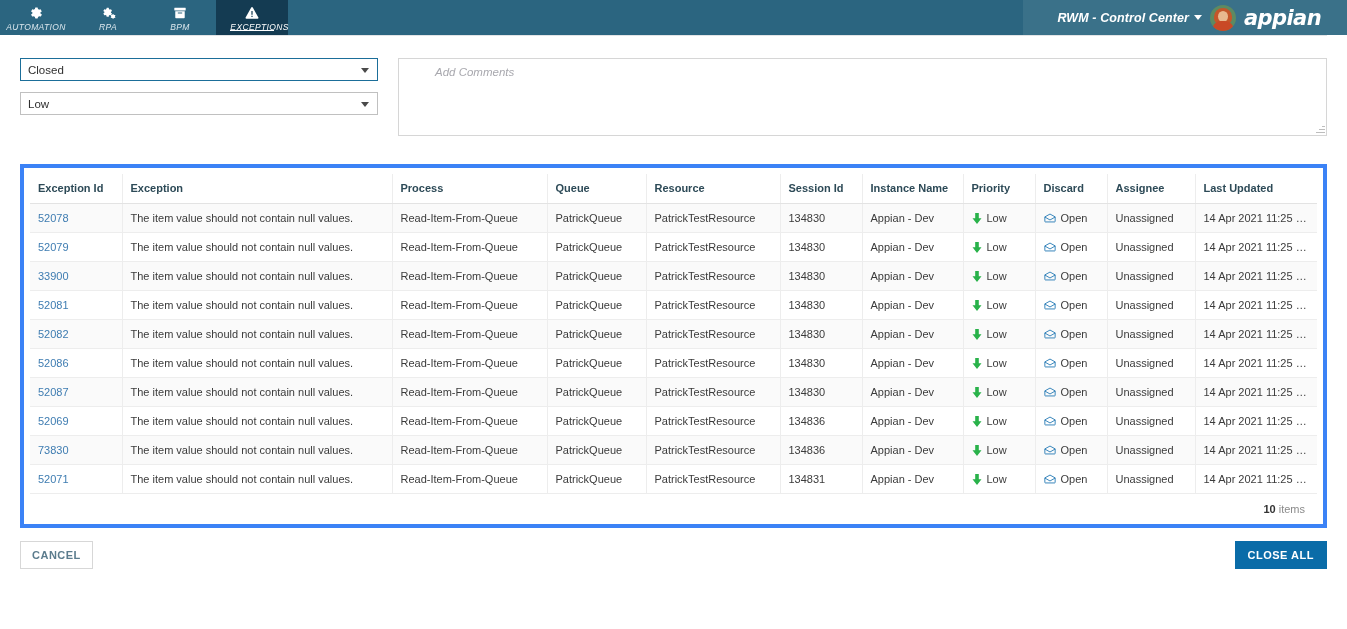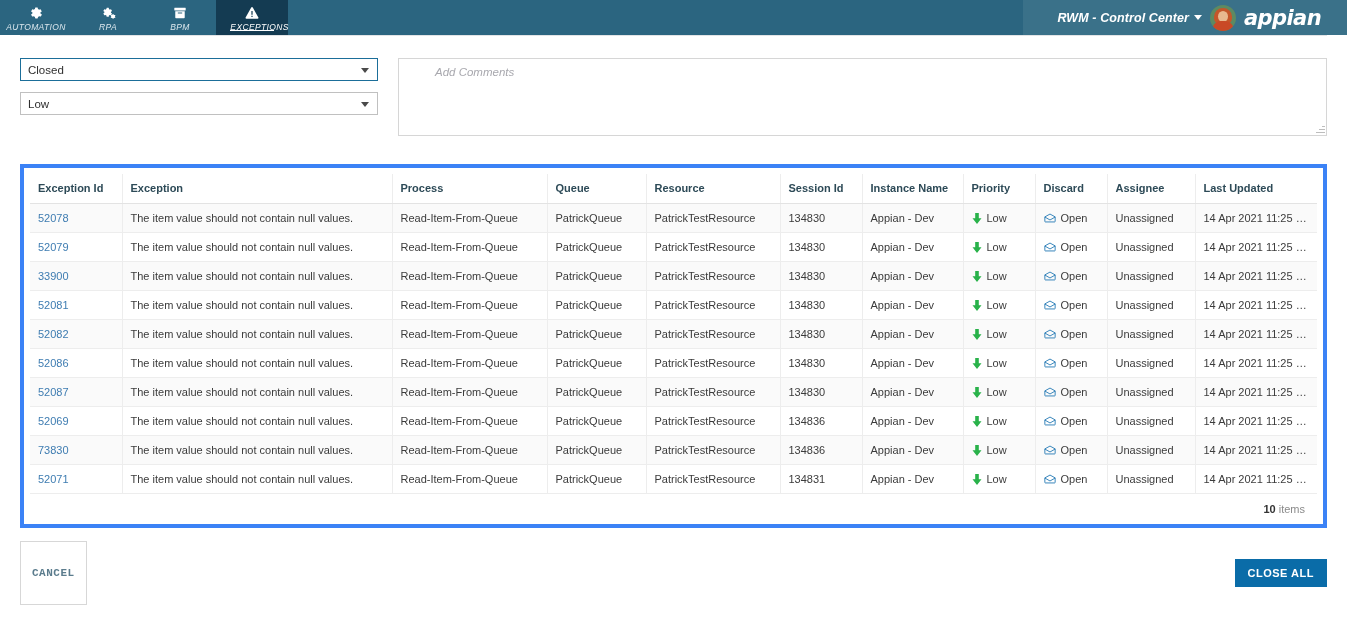--- a/index.html
+++ b/index.html
@@ -251,23 +251,23 @@
     justify-content: space-between;
     padding: 13px 20px 0 20px;
   }
   .btn-cancel {
     border: 1px solid #d7d7d7;
     background: #ffffff;
     color: #5b7c8d;
     font-size: 11px;
     font-weight: bold;
     letter-spacing: 0.5px;
-    padding: 25px 11px;
+    padding: 7px 11px;
     cursor: pointer;
-    font-family: Liberation Mono, monospace;
+    font-family: Liberation Sans, sans-serif;
   }
   .btn-primary {
     border: 1px solid #0a6ca8;
     background: #0a6ca8;
     color: #ffffff;
     font-size: 11px;
     font-weight: bold;
     letter-spacing: 0.5px;
     padding: 7px 12px;
     cursor: pointer;

